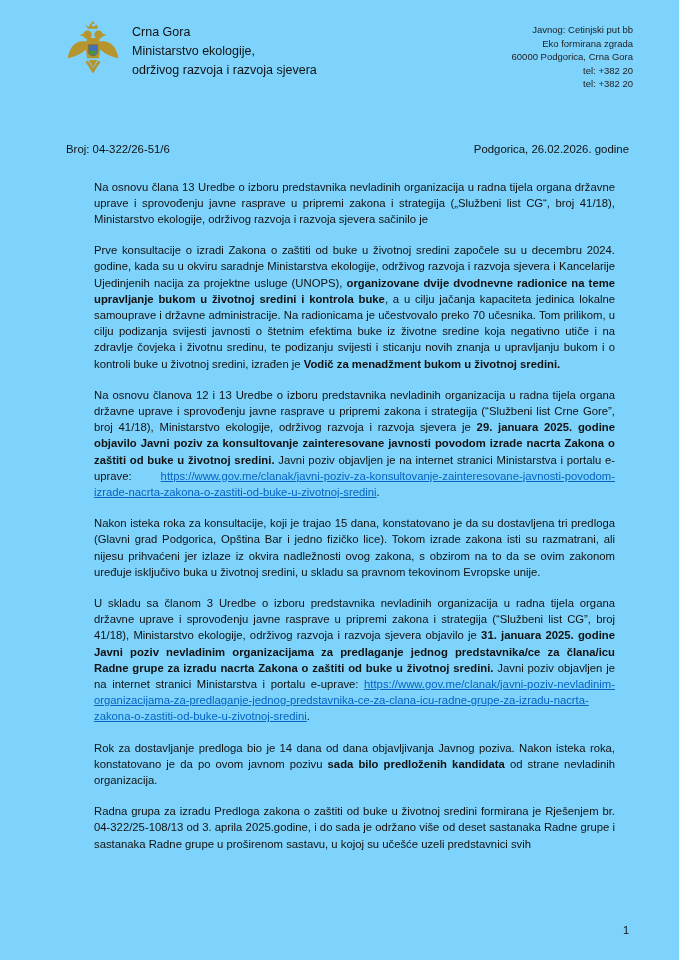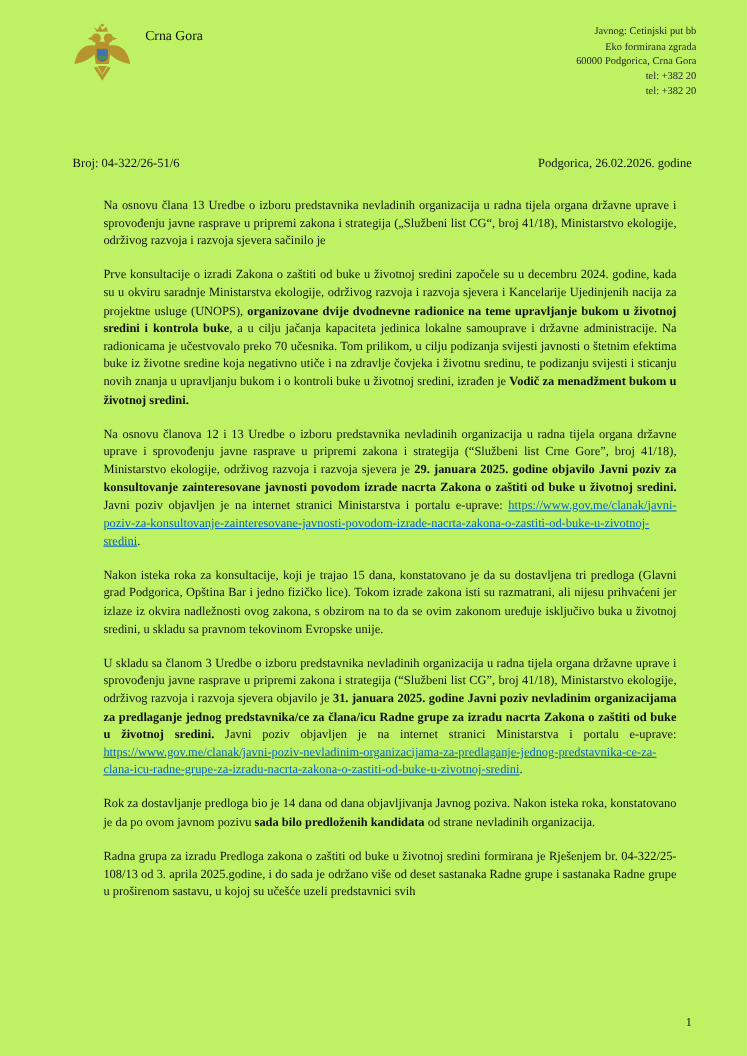--- a/index.html
+++ b/index.html
@@ -1,22 +1,22 @@
 <!DOCTYPE html>
 <html><head>
 <meta charset="utf-8">
 <title>Izvještaj o sprovedenoj javnoj raspravi</title>
 <style>
   html, body { margin: 0; padding: 0; background: #ffffff; }
   .page {
     width: 679px; height: 960px;
-    background: #bef264;
+    background: #7dd3fc;
     position: relative;
     overflow: hidden;
-    font-family: Liberation Serif, serif;
+    font-family: Liberation Sans, sans-serif;
     color: #111111;
   }
   .letterhead {
     display: flex;
     align-items: flex-start;
     padding: 20px 46px 0 66px;
   }
   .logo { width: 54px; height: 58px; flex: 0 0 auto; }
   .org {
     margin-left: 12px;
@@ -91,20 +91,22 @@
           <path d="M40 24 C52 22 60 30 62 44 C51 42 43 37 38 31 z"></path>
           <path d="M27 46 l5 9 5 -9 z"></path>
           <path d="M23 48 l9 14 9 -14 -3 -1.2 -6 9 -6 -9 z"></path>
         </g>
         <path d="M26.5 28 h11 v8 a5.5 5 0 0 1 -11 0 z" fill="#3f72b8" stroke="#8a6f1f" stroke-width="1"></path>
         <path d="M28 35 h8 v1.6 a4 3 0 0 1 -8 0 z" fill="#4a9440"></path>
       </svg>
     </div>
     <div class="org">
         <div>Crna Gora</div>
+        <div>Ministarstvo ekologije,</div>
+        <div>održivog razvoja i razvoja sjevera</div>
       </div>
     <div class="lh-spacer"></div>
     <div class="address">
         <div>Javnog: Cetinjski put bb</div>
         <div>Eko formirana zgrada</div>
         <div>60000 Podgorica, Crna Gora</div>
         <div>tel: +382 20</div>
         <div>tel: +382 20</div>
       </div>
   </header>

